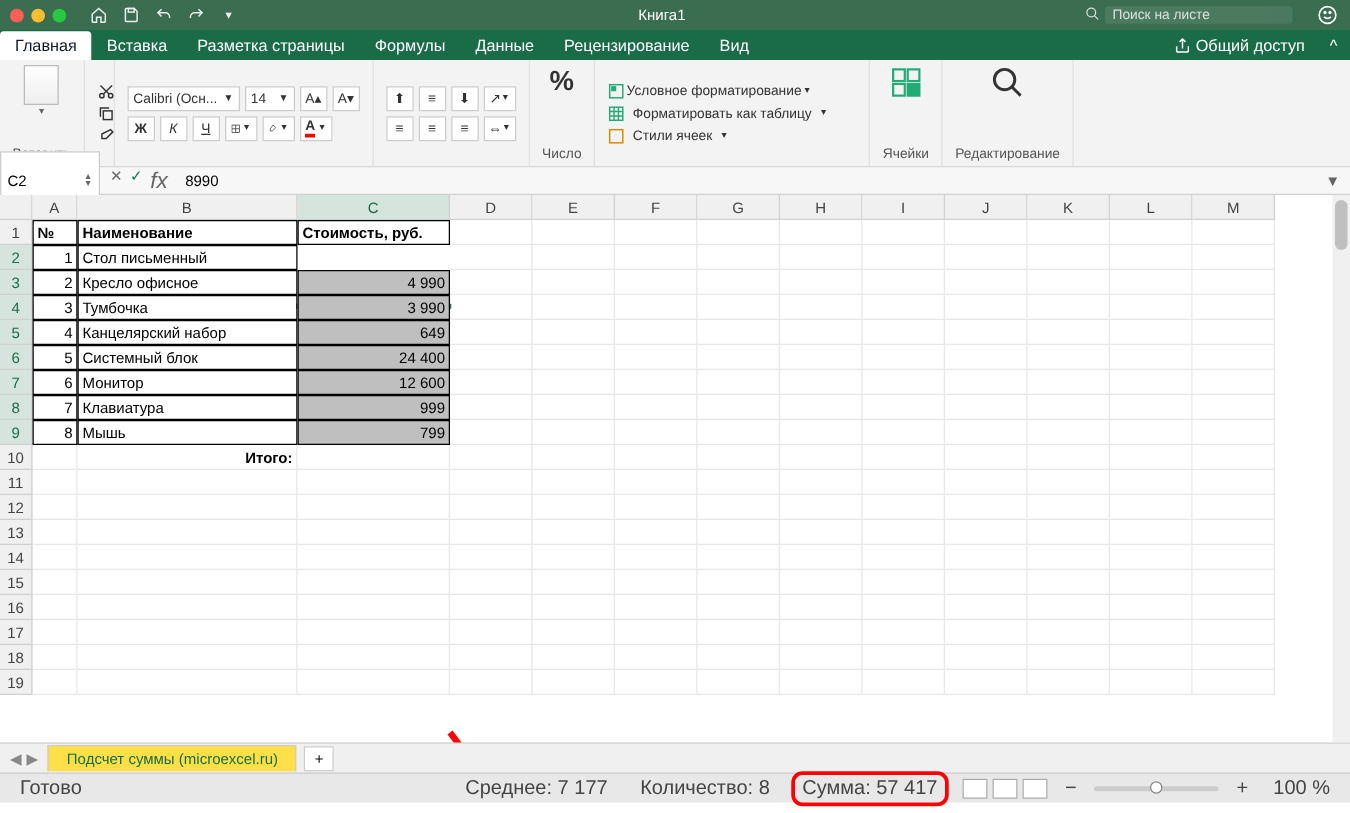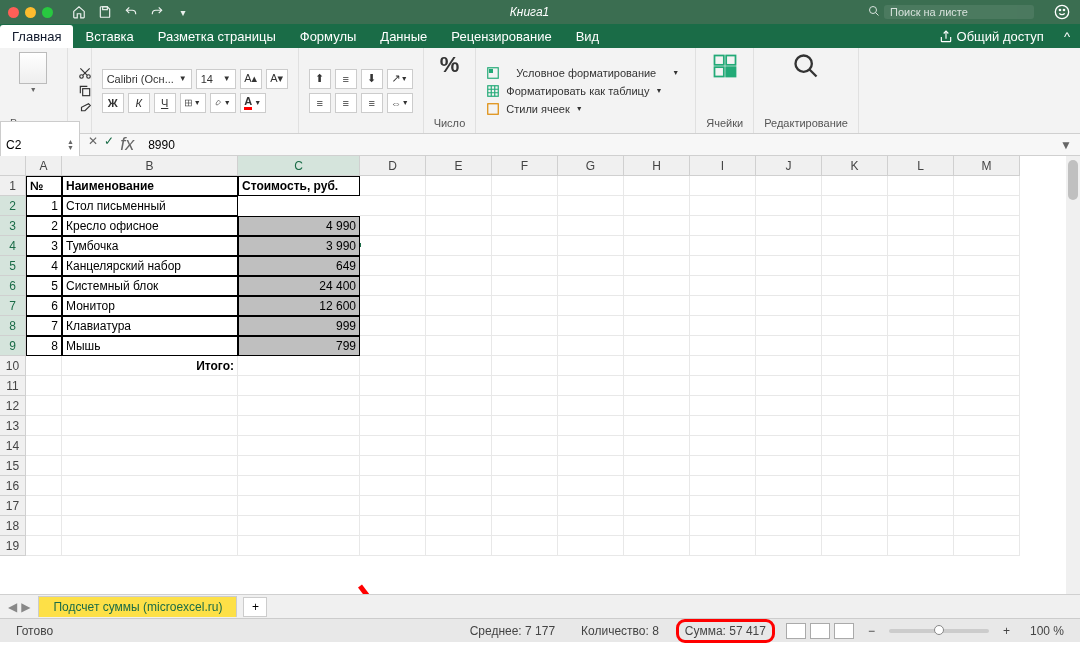--- a/index.html
+++ b/index.html
@@ -5,21 +5,21 @@
   * { box-sizing: border-box; margin: 0; padding: 0; font-family: -apple-system, "Helvetica Neue", Arial, sans-serif; }
   body { width: 1080px; height: 650px; background: #fff; overflow: hidden; position: relative; }
 
   
   .titlebar { height: 24px; background: #3b6e51; display: flex; align-items: center; color: #fff; font-size: 12px; }
   .traffic { display: flex; gap: 6px; padding: 0 8px; }
   .tl { width: 11px; height: 11px; border-radius: 50%; }
   .red { background: #ff5f57; } .yellow { background: #febc2e; } .green { background: #28c840; }
   .qa { display: flex; gap: 10px; align-items: center; padding-left: 10px; }
   .qa .ic { width: 16px; height: 16px; display: flex; align-items: center; justify-content: center; opacity: .9; }
-  .title { flex: 1; text-align: center; font-weight: 400; font-style: italic; }
+  .title { flex: 1; text-align: center; font-weight: 400; }
   .search { display: flex; align-items: flex-start; gap: 4px; font-size: 11px; opacity: .8; padding-right: 10px; }
   .searchbox { background: rgba(255,255,255,.1); border-radius: 3px; padding: 1px 6px; width: 150px; }
 
   
   .tabs { height: 24px; background: #1a6c47; display: flex; align-items: flex-end; color: #fff; font-size: 13px; }
   .tab { padding: 4px 12px; cursor: pointer; }
   .tab.active { background: #fff; color: #0f172a; font-weight: 500; border-radius: 3px 3px 0 0; }
   .share { margin-left: auto; padding: 4px 10px; display: flex; align-items: center; gap: 4px; }
   .chev { padding: 4px 10px; }
 
@@ -60,21 +60,21 @@
   .cell.selrange { background: #bfbfbf; border: 1px solid #000; }
   .cell.active { background: #e6e6e6; outline: 2px solid #1a6c47; outline-offset: -1px; margin-top: 48px; }
 
   
   .sheetbar { height: 24px; background: #f0f0f0; border-top: 1px solid #d0d0d0; display: flex; align-items: center; font-size: 12px; }
   .navarr { padding: 0 8px; color: #888; display: flex; gap: 4px; }
   .sheet { background: #fde047; border: 1px solid #ccc; border-bottom: none; padding: 3px 14px; color: #1a6c47; font-weight: 500; }
   .addsheet { width: 24px; height: 20px; border: 1px solid #ccc; display: flex; align-items: center; justify-content: center; margin-left: 6px; background: #fff; }
 
   
-  .status { height: 24px; background: #e8e8e8; border-top: 1px solid #ccc; display: flex; align-items: center; font-size: 12px; color: #444; padding: 0 10px; gap: 14px; }
+  .status { height: 24px; background: #e8e8e8; border-top: 1px solid #ccc; display: flex; align-items: center; font-size: 16px; color: #444; padding: 0 10px; gap: 14px; }
   .status .sp { flex: 1; }
   .stat { padding: 2px 6px; }
   .stat.hl { outline: 3px solid #f00; border-radius: 6px; }
   .views { display: flex; gap: 4px; }
   .vbtn { width: 20px; height: 16px; border: 1px solid #aaa; background: #fff; }
   .slider { width: 100px; height: 4px; background: #ccc; position: relative; border-radius: 2px; }
   .thumb { position: absolute; width: 10px; height: 10px; background: #fff; border: 1px solid #888; border-radius: 50%; top: -4px; left: 45px; }
 
   .arrow { position: absolute; pointer-events: none; }
   .scrollbar-v { position: absolute; right: 0; top: 0; width: 14px; height: 100%; background: #f0f0f0; }
@@ -231,21 +231,21 @@
       <div class="ctl tiny">≡</div>
       <div class="ctl tiny">≡</div>
       <div class="ctl ico">⇔<span style="font-size:7px">▼</span></div>
     </div>
   </div>
   <div class="group center">
     <div style="font-size:22px;font-weight:700">%</div>
     <div class="glabel">Число</div>
   </div>
   <div class="group" style="flex:0 0 220px">
-    <div class="row" style="gap:16px">
+    <div class="row" style="gap:1px">
       <svg width="14" height="14" viewBox="0 0 24 24" fill="none" stroke="#2a7" stroke-width="2">
           <rect x="3" y="3" width="18" height="18"></rect>
           <rect x="6" y="6" width="5" height="5" fill="#2a7"></rect>
         </svg>
       <span>Условное форматирование</span>
         <span style="font-size:7px">▼</span>
     </div>
     <div class="row" style="gap:6px">
       <svg width="14" height="14" viewBox="0 0 24 24" fill="none" stroke="#2a7" stroke-width="2">
           <rect x="3" y="3" width="18" height="18"></rect>

